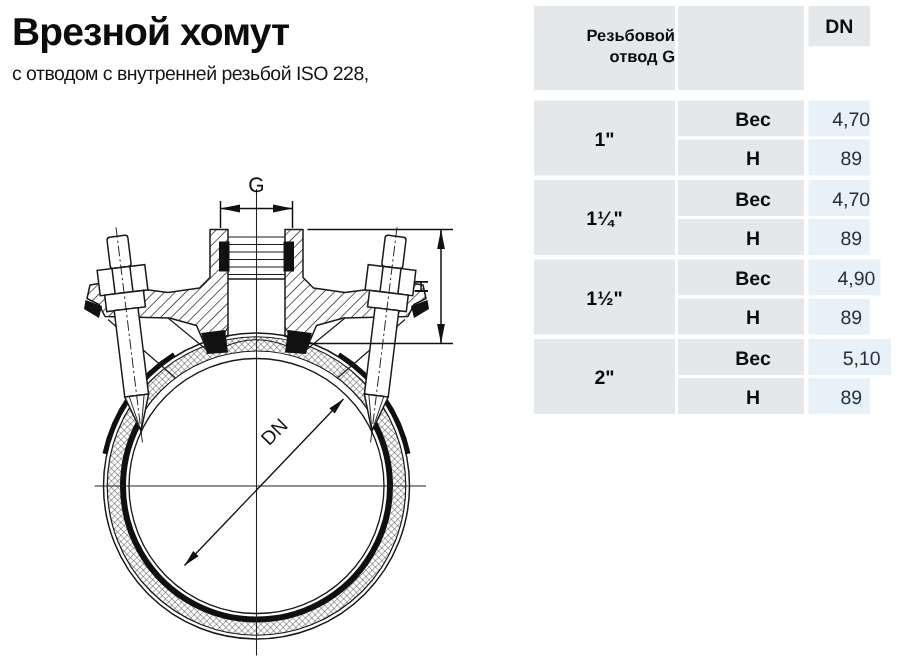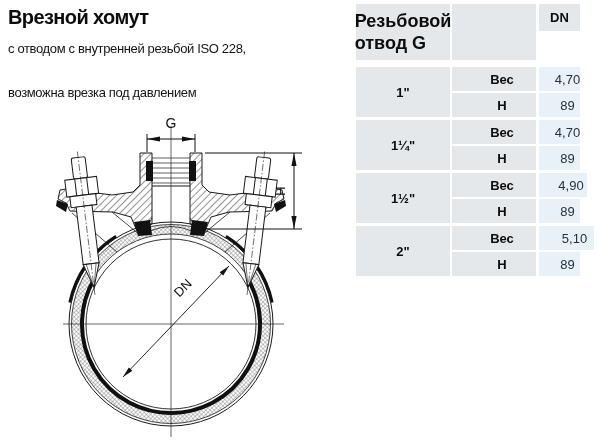--- a/index.html
+++ b/index.html
@@ -1,39 +1,39 @@
 <!DOCTYPE html>
 <html><head>
 <meta charset="utf-8">
 <style>
   * { margin:0; padding:0; box-sizing:border-box; }
   html,body { width:600px; height:446px; background:#fff; overflow:hidden;
     font-family:"Liberation Sans", sans-serif; color:#111; }
   #stage { position:relative; width:600px; height:446px; background:#fff; }
 
   
-  .title { position:absolute; left:8px; top:6px; font-size:20px; font-weight:bold;
+  .title { position:absolute; left:8px; top:6px; font-size:26px; font-weight:bold;
     letter-spacing:-0.6px; color:#0c0c0c; }
   .desc { position:absolute; left:8px; font-size:13px; letter-spacing:-0.35px; color:#141414;text-align:right; }
   .desc.l0 { top:41px; } .desc.l1 { top:63px; } .desc.l2 { top:85px; }
 
   
   svg.draw { position:absolute; left:0; top:0; }
 
   
   .tbl { position:absolute; left:356px; top:4px; width:224px; }
   .trow { display:flex; }
   .cell { display:flex; align-items:center; justify-content:center;
     background:#e5e8eb; font-size:13px; }
   .c1 { width:94px; margin-right:2px; }
   .c2 { width:84px; margin-right:3px; }
   .c3 { width:41px; }
   .val { background:#e9f1f8; color:#24313f; font-weight:normal; }
   .lbl { font-weight:bold; color:#0d0d0d; }
-  .hdr-left { height:56px; text-align:left; line-height:1.25; font-size:18px; }
+  .hdr-left { height:56px; text-align:right; line-height:1.25; font-size:11px; }
   .hstack { display:flex; flex-direction:column; }
   .hstack .hc { height:27px; display:flex; align-items:center; justify-content:center; }
   .hstack .gap { height:2px; background:#fff; }
   .group { margin-top:3px; }
   .sub { height:24px;padding-left:16px; }
   .subgap { height:2px; background:#fff; }
   .hdr-gap { height:4px; background:#fff; }
 </style>
 </head>
 <body>
@@ -149,21 +149,20 @@
     <g stroke="#111" stroke-width="0.9" fill="#111">
       <line x1="123" y1="377" x2="229" y2="266"></line>
       <path d="M229,266 L223.2,275.6 L219.6,272.2 Z" stroke="none"></path>
       <path d="M123,377 L132.4,370.8 L128.8,367.4 Z" stroke="none"></path>
       <text x="186" y="291" text-anchor="middle" font-size="13" stroke="none" transform="rotate(-45 186 291)">DN</text>
     </g>
   </svg>
 
   <div class="title">Врезной хомут</div>
   <div class="desc l0">с отводом с внутренней резьбой ISO 228,</div>
-  <div class="desc l2">возможна врезка под давлением</div>
 
   <div class="tbl">
 
     <div class="trow">
       <div class="cell c1 lbl hdr-left">Резьбовой отвод G</div>
       <div class="cell c2 hdr-left"></div>
       <div class="hstack c3">
         <div class="cell hc lbl" style="width:41px">DN</div>
         <div class="gap"></div>
       </div>

